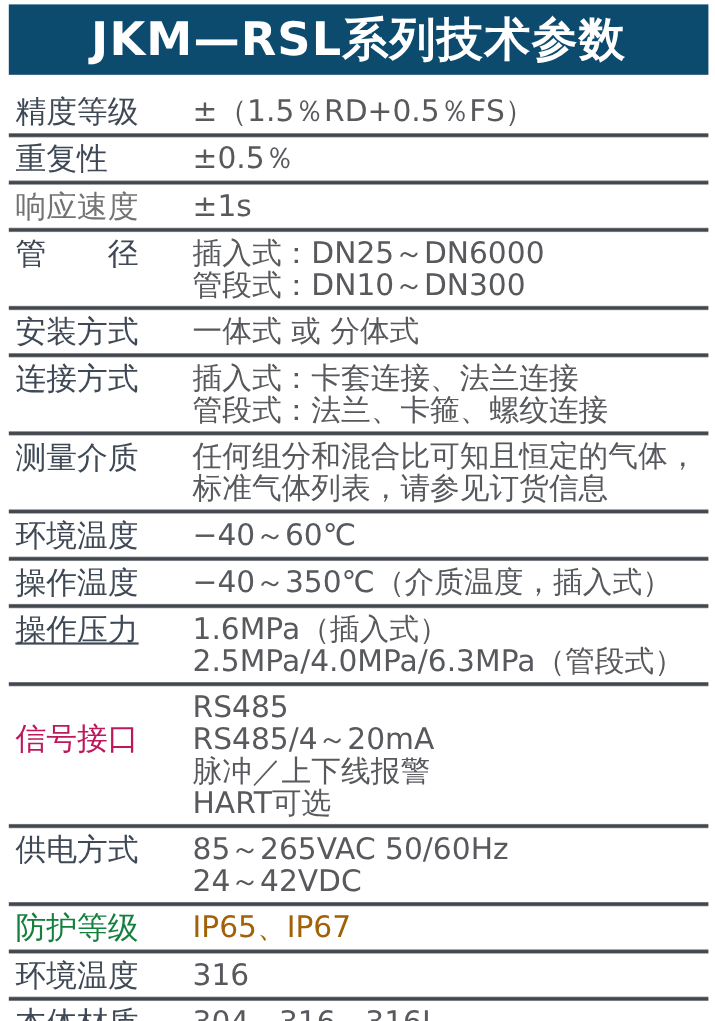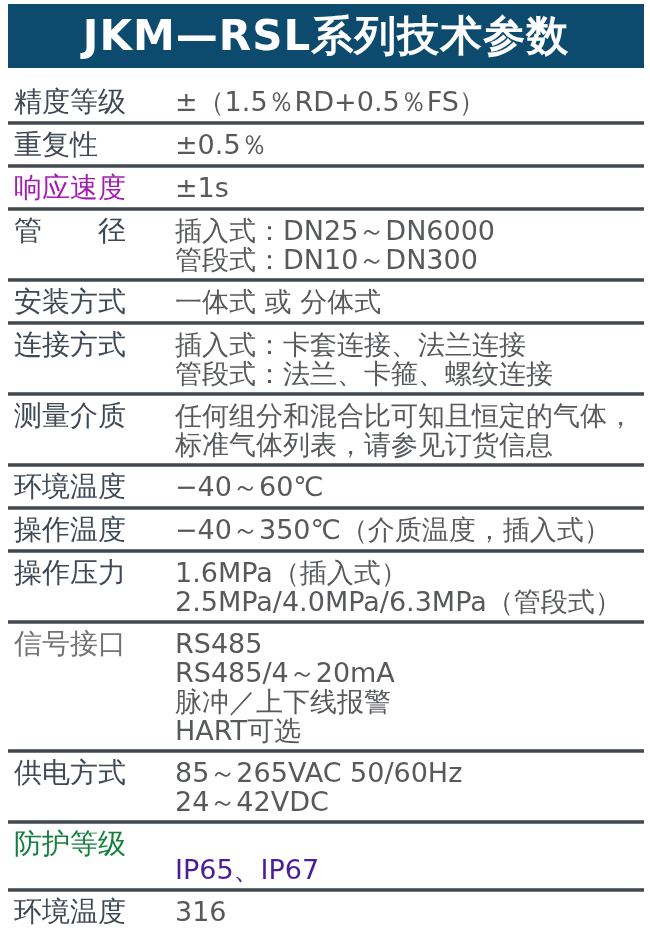--- a/index.html
+++ b/index.html
@@ -86,21 +86,21 @@
       <div class="label" style="color: rgb(63, 73, 86);">重复性</div>
       <div class="values" style="color: rgb(87, 89, 93);">
             <div class="value-line">±0.5％</div>
           </div>
     </div>
     <div class="divider"></div>
   </div>
 
   <div class="row-group">
     <div class="row">
-      <div class="label" style="color: #a21caf;">响应速度</div>
+      <div class="label" style="color: #737373;">响应速度</div>
       <div class="values" style="color: rgb(87, 89, 93);">
             <div class="value-line">±1s</div>
           </div>
     </div>
     <div class="divider"></div>
   </div>
 
   <div class="row-group">
     <div class="row">
       <div class="label" style="color: rgb(63, 73, 86);">管　　径</div>
@@ -159,32 +159,32 @@
       <div class="label" style="color: rgb(63, 73, 86);">操作温度</div>
       <div class="values" style="color: rgb(87, 89, 93);">
             <div class="value-line">−40～350℃（介质温度，插入式）</div>
           </div>
     </div>
     <div class="divider"></div>
   </div>
 
   <div class="row-group">
     <div class="row">
-      <div class="label" style="color: rgb(63, 73, 86);">操作压力</div>
+      <div class="label" style="color: rgb(63, 73, 86); text-decoration: underline;">操作压力</div>
       <div class="values" style="color: rgb(87, 89, 93);">
             <div class="value-line">1.6MPa（插入式）</div>
             <div class="value-line">2.5MPa/4.0MPa/6.3MPa（管段式）</div>
           </div>
     </div>
     <div class="divider"></div>
   </div>
 
   <div class="row-group">
     <div class="row">
-      <div class="label" style="color: #737373;">信号接口</div>
+      <div class="label" style="color: #be185d; margin-top: 28px;">信号接口</div>
       <div class="values" style="color: rgb(87, 89, 93);">
             <div class="value-line">RS485</div>
             <div class="value-line">RS485/4～20mA</div>
             <div class="value-line">脉冲／上下线报警</div>
             <div class="value-line">HART可选</div>
           </div>
     </div>
     <div class="divider"></div>
   </div>
 
@@ -195,21 +195,21 @@
             <div class="value-line">85～265VAC 50/60Hz</div>
             <div class="value-line">24～42VDC</div>
           </div>
     </div>
     <div class="divider"></div>
   </div>
 
   <div class="row-group">
     <div class="row">
       <div class="label" style="color: #15803d;">防护等级</div>
-      <div class="values" style="color: #4c1d95; margin-top: 26px;">
+      <div class="values" style="color: #a16207;">
             <div class="value-line">IP65、IP67</div>
           </div>
     </div>
     <div class="divider"></div>
   </div>
 
   <div class="row-group">
     <div class="row">
       <div class="label" style="color: rgb(63, 73, 86);">环境温度</div>
       <div class="values" style="color: rgb(87, 89, 93);">

